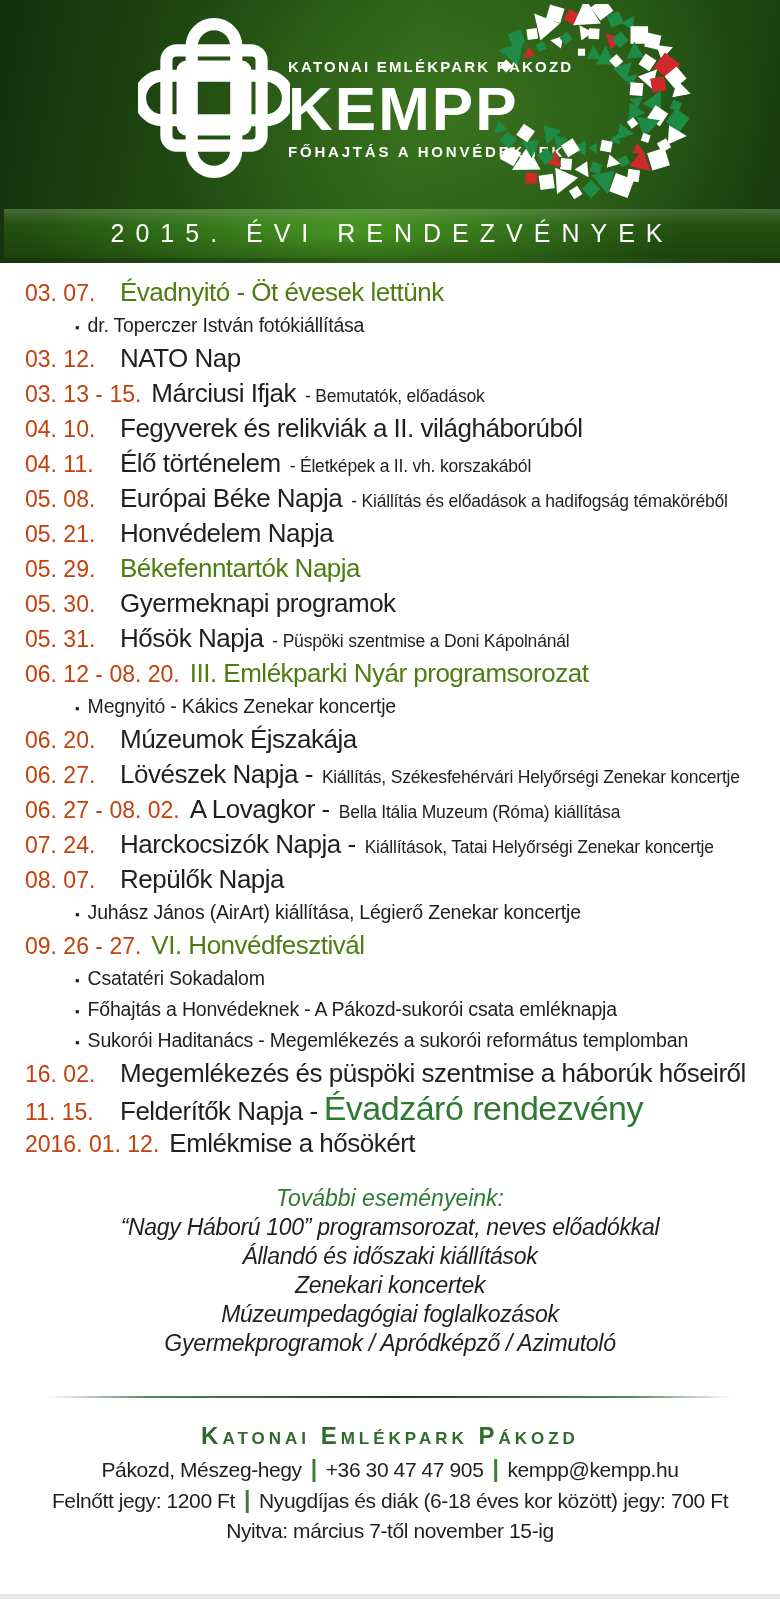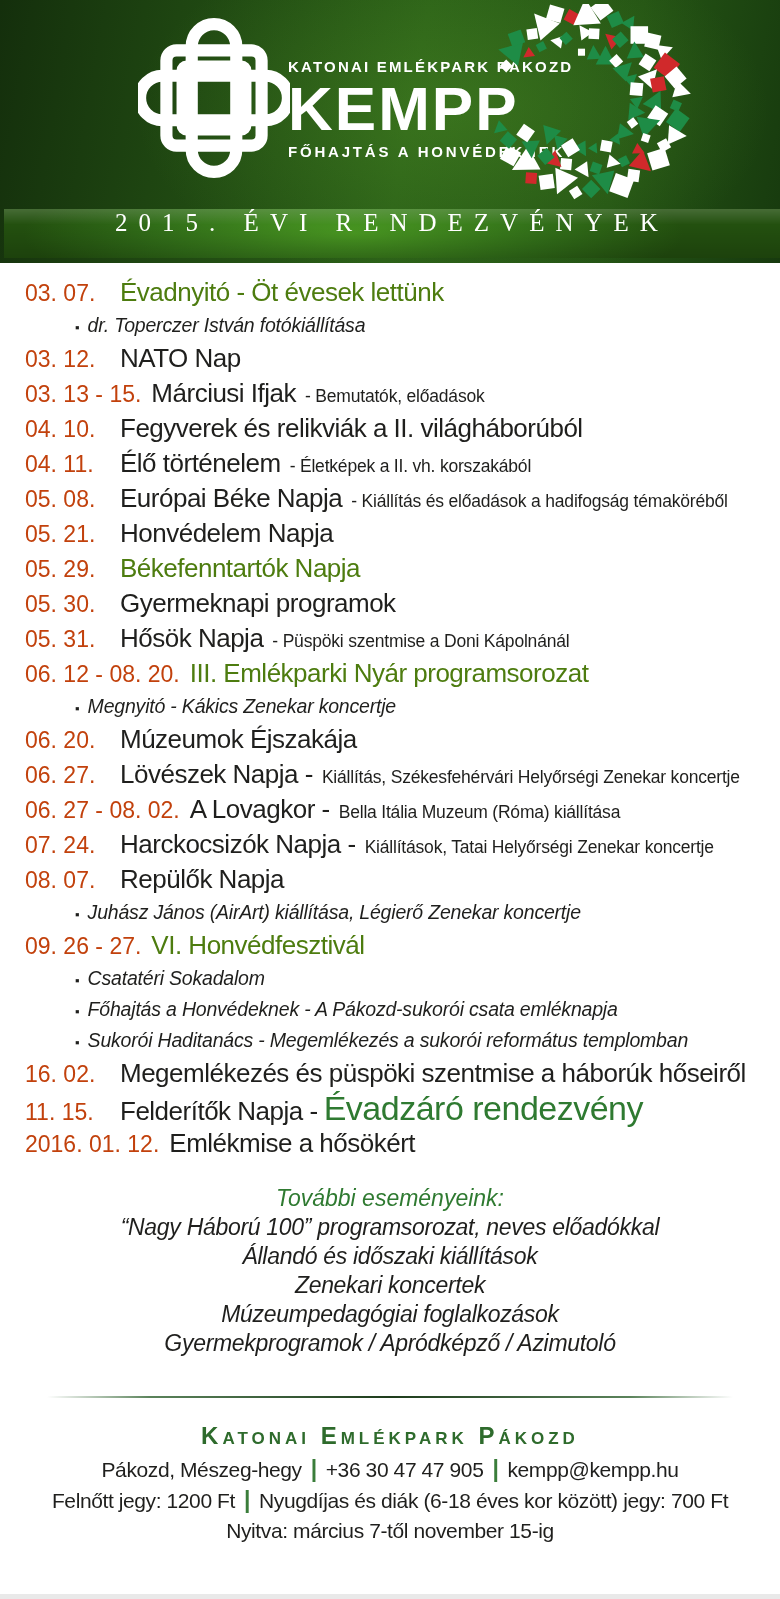--- a/index.html
+++ b/index.html
@@ -15,37 +15,36 @@
       linear-gradient(100deg,#142f0c 0%,#1e4511 22%,#2a5f17 52%,#245414 78%,#173a0e 100%);
   }
   .knot{position:absolute;left:138px;top:18px;width:152px;height:160px;}
   .header-textblock{position:absolute;left:288px;top:58px;color:#fff;}
   .org-small{font-size:15px;font-weight:bold;letter-spacing:2.2px;line-height:18px;}
   .acronym{font-size:62px;font-weight:bold;letter-spacing:2px;line-height:60px;margin-top:3px;}
   .tagline{font-size:15px;font-weight:bold;letter-spacing:2.8px;line-height:18px;margin-top:4px;}
   .wreath{position:absolute;left:468px;top:4px;width:232px;height:196px;}
   .banner{
     position:absolute;left:4px;right:0;top:209px;height:49px;
-    display:flex;align-items:flex-start;justify-content:center;
+    display:flex;align-items:center;justify-content:center;
     background:
       linear-gradient(to bottom, rgba(255,255,255,.16), rgba(255,255,255,0) 32%, rgba(0,0,0,.18)),
       radial-gradient(ellipse 330px 70px at 45% 50%, #4a9a22 0%, #327019 58%, #23500f 100%);
-    font-family: Liberation Serif, serif;
   }
   .banner-text{color:#fff;font-size:25px;letter-spacing:11px;white-space:nowrap;}
   
   .events{padding:12px 0 0 25px;}
   .event-row{line-height:35px;height:35px;white-space:nowrap;}
   .event-date{display:inline-block;min-width:95px;color:#c2410c;font-size:23px;}
   .event-date.wide{min-width:0;margin-right:10px;}
   .event-title{color:#1f1f1d;font-size:26px;letter-spacing:-0.5px;}
   .event-title.green{color:#4d7c0f;}
   .event-suffix{color:#1f1f1d;font-size:17.5px;letter-spacing:-0.2px;margin-left:9px;}
   .event-suffix.big-green{color:#2f7a31;font-size:34px;letter-spacing:-0.5px;margin-left:6px;}
-  .event-sub{line-height:31px;height:31px;padding-left:50px;white-space:nowrap;font-style:italic;}
+  .event-sub{line-height:31px;height:31px;padding-left:50px;white-space:nowrap;}
   .bullet-sq{display:inline-block;color:#1f1f1d;font-size:13px;margin-right:8px;}
   .bullet-sq::before{content:"\25AA";}
   .event-sub-text{color:#1f1f1d;font-size:19.5px;letter-spacing:-0.2px;}
   
   .more{text-align:center;margin-top:22px;font-style:italic;}
   .more-heading{color:#2f7a31;font-size:23px;line-height:30px;}
   .more-item{color:#1f1f1d;font-size:23px;line-height:29px;letter-spacing:-0.3px;}
   
   .divider{
     width:88%;height:2px;margin:38px auto 0;

